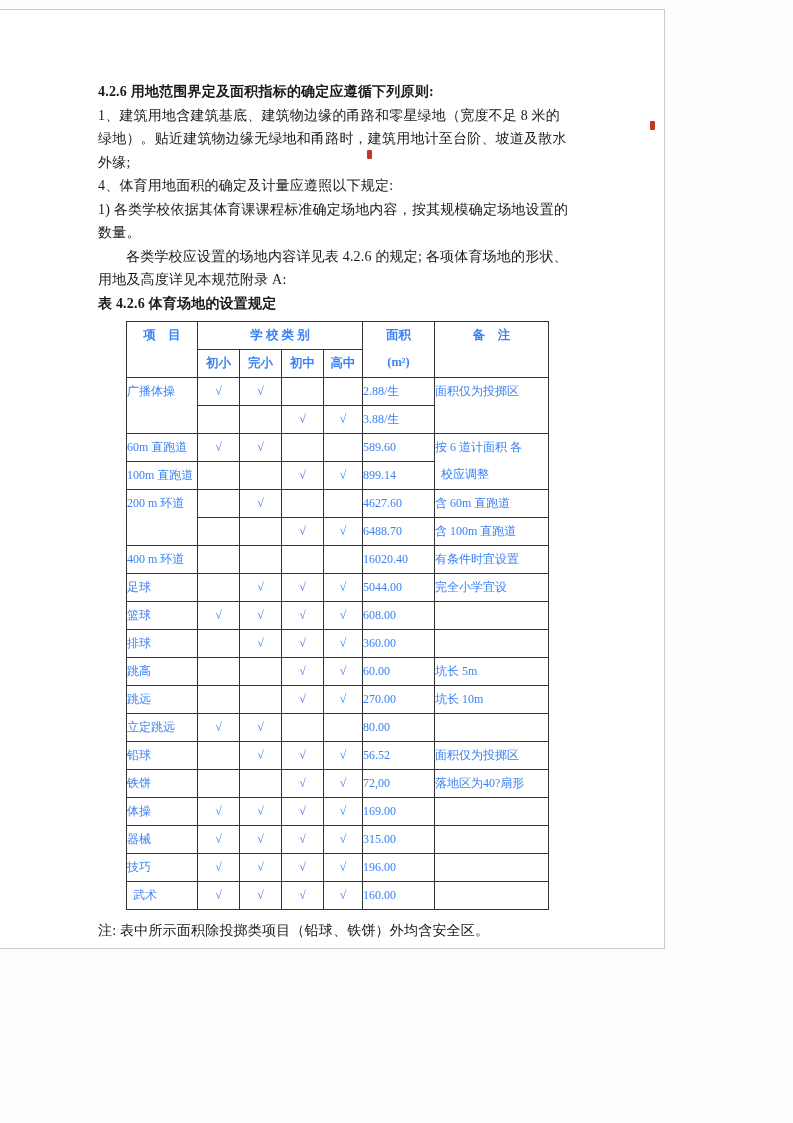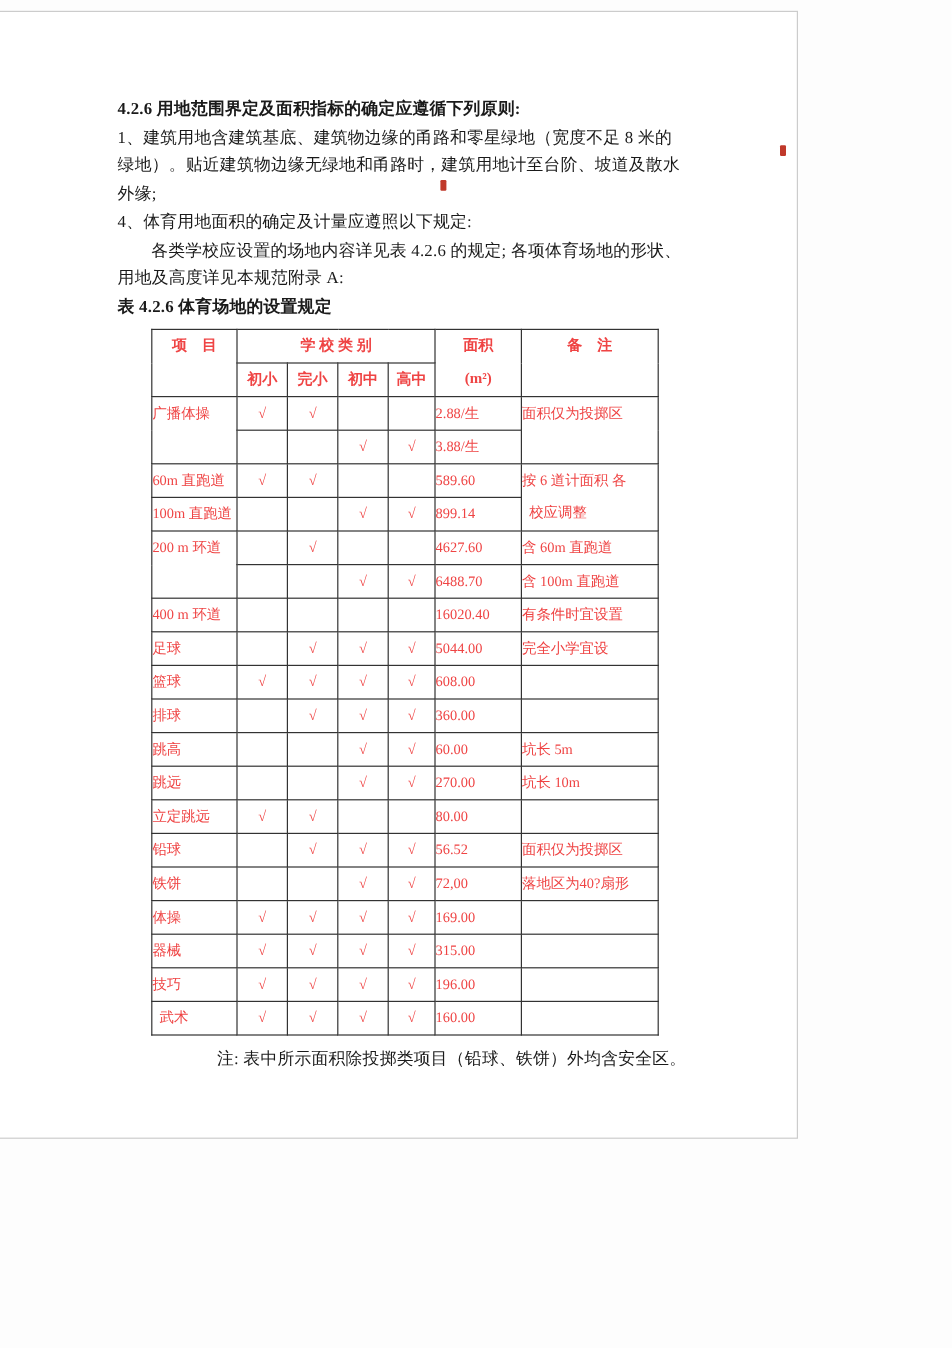--- a/index.html
+++ b/index.html
@@ -12,48 +12,49 @@
     position:absolute;left:-2px;top:9px;width:665px;height:938px;
     background:#ffffff;border:1px solid #cccccc;
   }
   .content{position:absolute;left:99px;top:70px;width:474px;}
   p{margin:0;}
   .para{font-size:14px;line-height:23.5px;letter-spacing:0.2px;}
   .bold{font-weight:bold;}
   .indent{text-indent:2em;}
   table.sports{
     border-collapse:collapse;table-layout:fixed;width:422px;
-    margin:6px 0 0 28px;font-size:12px;color:#ef4444;
+    margin:6px 0 0 28px;font-size:12px;color:#3b82f6;
   }
   table.sports th,table.sports td{
     border:1px solid #333;padding:0;height:27px;line-height:26px;vertical-align:top;
   }
   table.sports th{font-weight:bold;font-size:12.5px;text-align:center;}
   .h-item,.h-remark{text-align:left;padding-left:8px;padding-top:1px;}
   .h-area div{line-height:27px;height:27px;}
   .c-item{text-align:left;padding-left:6px;white-space:pre;}
   .c-check{text-align:center;}
   .c-area{text-align:left;}
   .c-remark{text-align:left;padding-left:6px;line-height:27px;}
   .c-remark div{line-height:27px;height:27px;}
   .remark-line2{padding-left:6px;}
-  .note{margin-top:9px;text-align:right;}
+  .note{margin-top:9px;}
   .red-mark{position:absolute;width:5px;height:9px;border-radius:1px;}
   .red-mark.m1{left:650px;top:121px;}
   .red-mark.m2{left:367px;top:150px;}
 </style>
 </head>
 <body>
 
 <div class="page">
   <div class="content">
 
     <p class="para bold">4.2.6  用地范围界定及面积指标的确定应遵循下列原则:</p>
     <p class="para">1、建筑用地含建筑基底、建筑物边缘的甬路和零星绿地（宽度不足 8 米的绿地）。贴近建筑物边缘无绿地和甬路时，建筑用地计至台阶、坡道及散水外缘;</p>
     <p class="para">4、体育用地面积的确定及计量应遵照以下规定:</p>
+    <p class="para">1) 各类学校依据其体育课课程标准确定场地内容，按其规模确定场地设置的数量。</p>
     <p class="para indent">各类学校应设置的场地内容详见表 4.2.6 的规定; 各项体育场地的形状、用地及高度详见本规范附录 A:</p>
     <p class="para bold">表 4.2.6  体育场地的设置规定</p>
 
     <table class="sports">
       <colgroup>
         <col style="width:71px">
         <col style="width:42px">
         <col style="width:42px">
         <col style="width:42px">
         <col style="width:39px">

